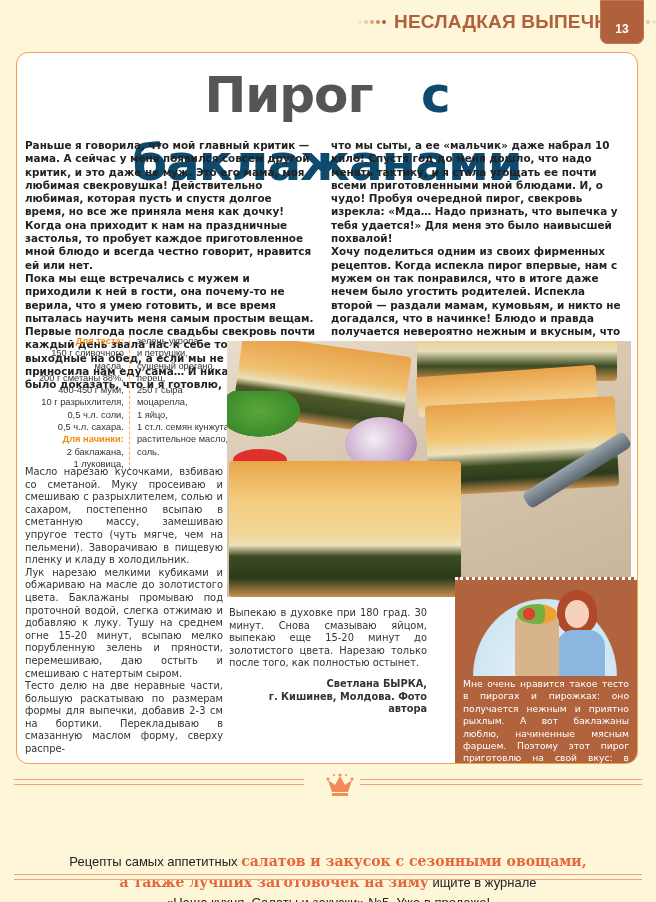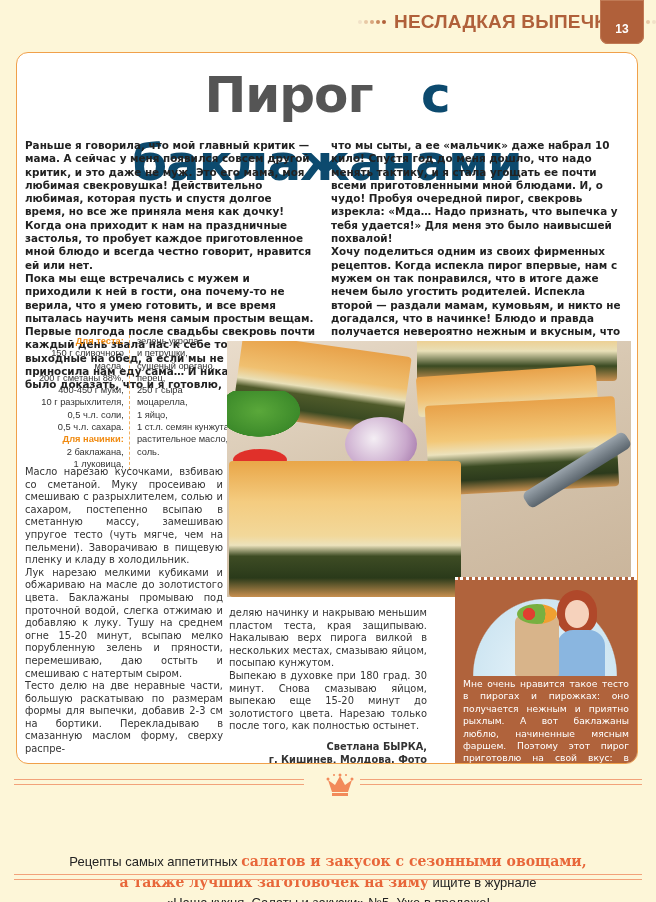--- a/index.html
+++ b/index.html
@@ -120,21 +120,20 @@
     <div class="pie" style="left:2px;top:120px;width:232px;height:136px;background:linear-gradient(180deg,#e9a648 0%,#f4cc80 30%,#f2d89a 55%,#ece2bc 62%,#3e4c24 70%,#2a3a1a 86%,#c89050 100%);"></div>
     <div style="position:absolute;left:290px;top:120px;width:120px;height:18px;background:linear-gradient(180deg,#9aa4ac,#5a646c);transform:rotate(-32deg);border-radius:6px;"></div>
   </div>
 
   <div class="method method-left">
     <p>Масло нарезаю кусочками, взбиваю со сметаной. Муку просеиваю и смешиваю с разрыхлителем, солью и сахаром, постепенно всыпаю в сметанную массу, замешиваю упругое тесто (чуть мягче, чем на пельмени). Заворачиваю в пищевую пленку и кладу в холодильник.</p>
     <p>Лук нарезаю мелкими кубиками и обжариваю на масле до золотистого цвета. Баклажаны промываю под проточной водой, слегка отжимаю и добавляю к луку. Тушу на среднем огне 15-20 минут, всыпаю мелко порубленную зелень и пряности, перемешиваю, даю остыть и смешиваю с натертым сыром.</p>
     <p>Тесто делю на две неравные части, большую раскатываю по размерам формы для выпечки, добавив 2-3 см на бортики. Перекладываю в смазанную маслом форму, сверху распре-</p>
   </div>
   <div class="method method-mid">
-    <p>деляю начинку и накрываю меньшим пластом теста, края защипываю. Накалываю верх пирога вилкой в нескольких местах, смазываю яйцом, посыпаю кунжутом.</p>
     <p>Выпекаю в духовке при 180 град. 30 минут. Снова смазываю яйцом, выпекаю еще 15-20 минут до золотистого цвета. Нарезаю только после того, как полностью остынет.</p>
     <p class="signature">
       <span>Светлана БЫРКА,</span><br>
       <span>г. Кишинев, Молдова. Фото автора</span>
     </p>
   </div>
 
   <div class="comment">
     <div class="comment-art">
       <div style="position:absolute;left:96px;top:4px;width:40px;height:44px;border-radius:50% 50% 40% 40%;background:#b0482a;"></div>

